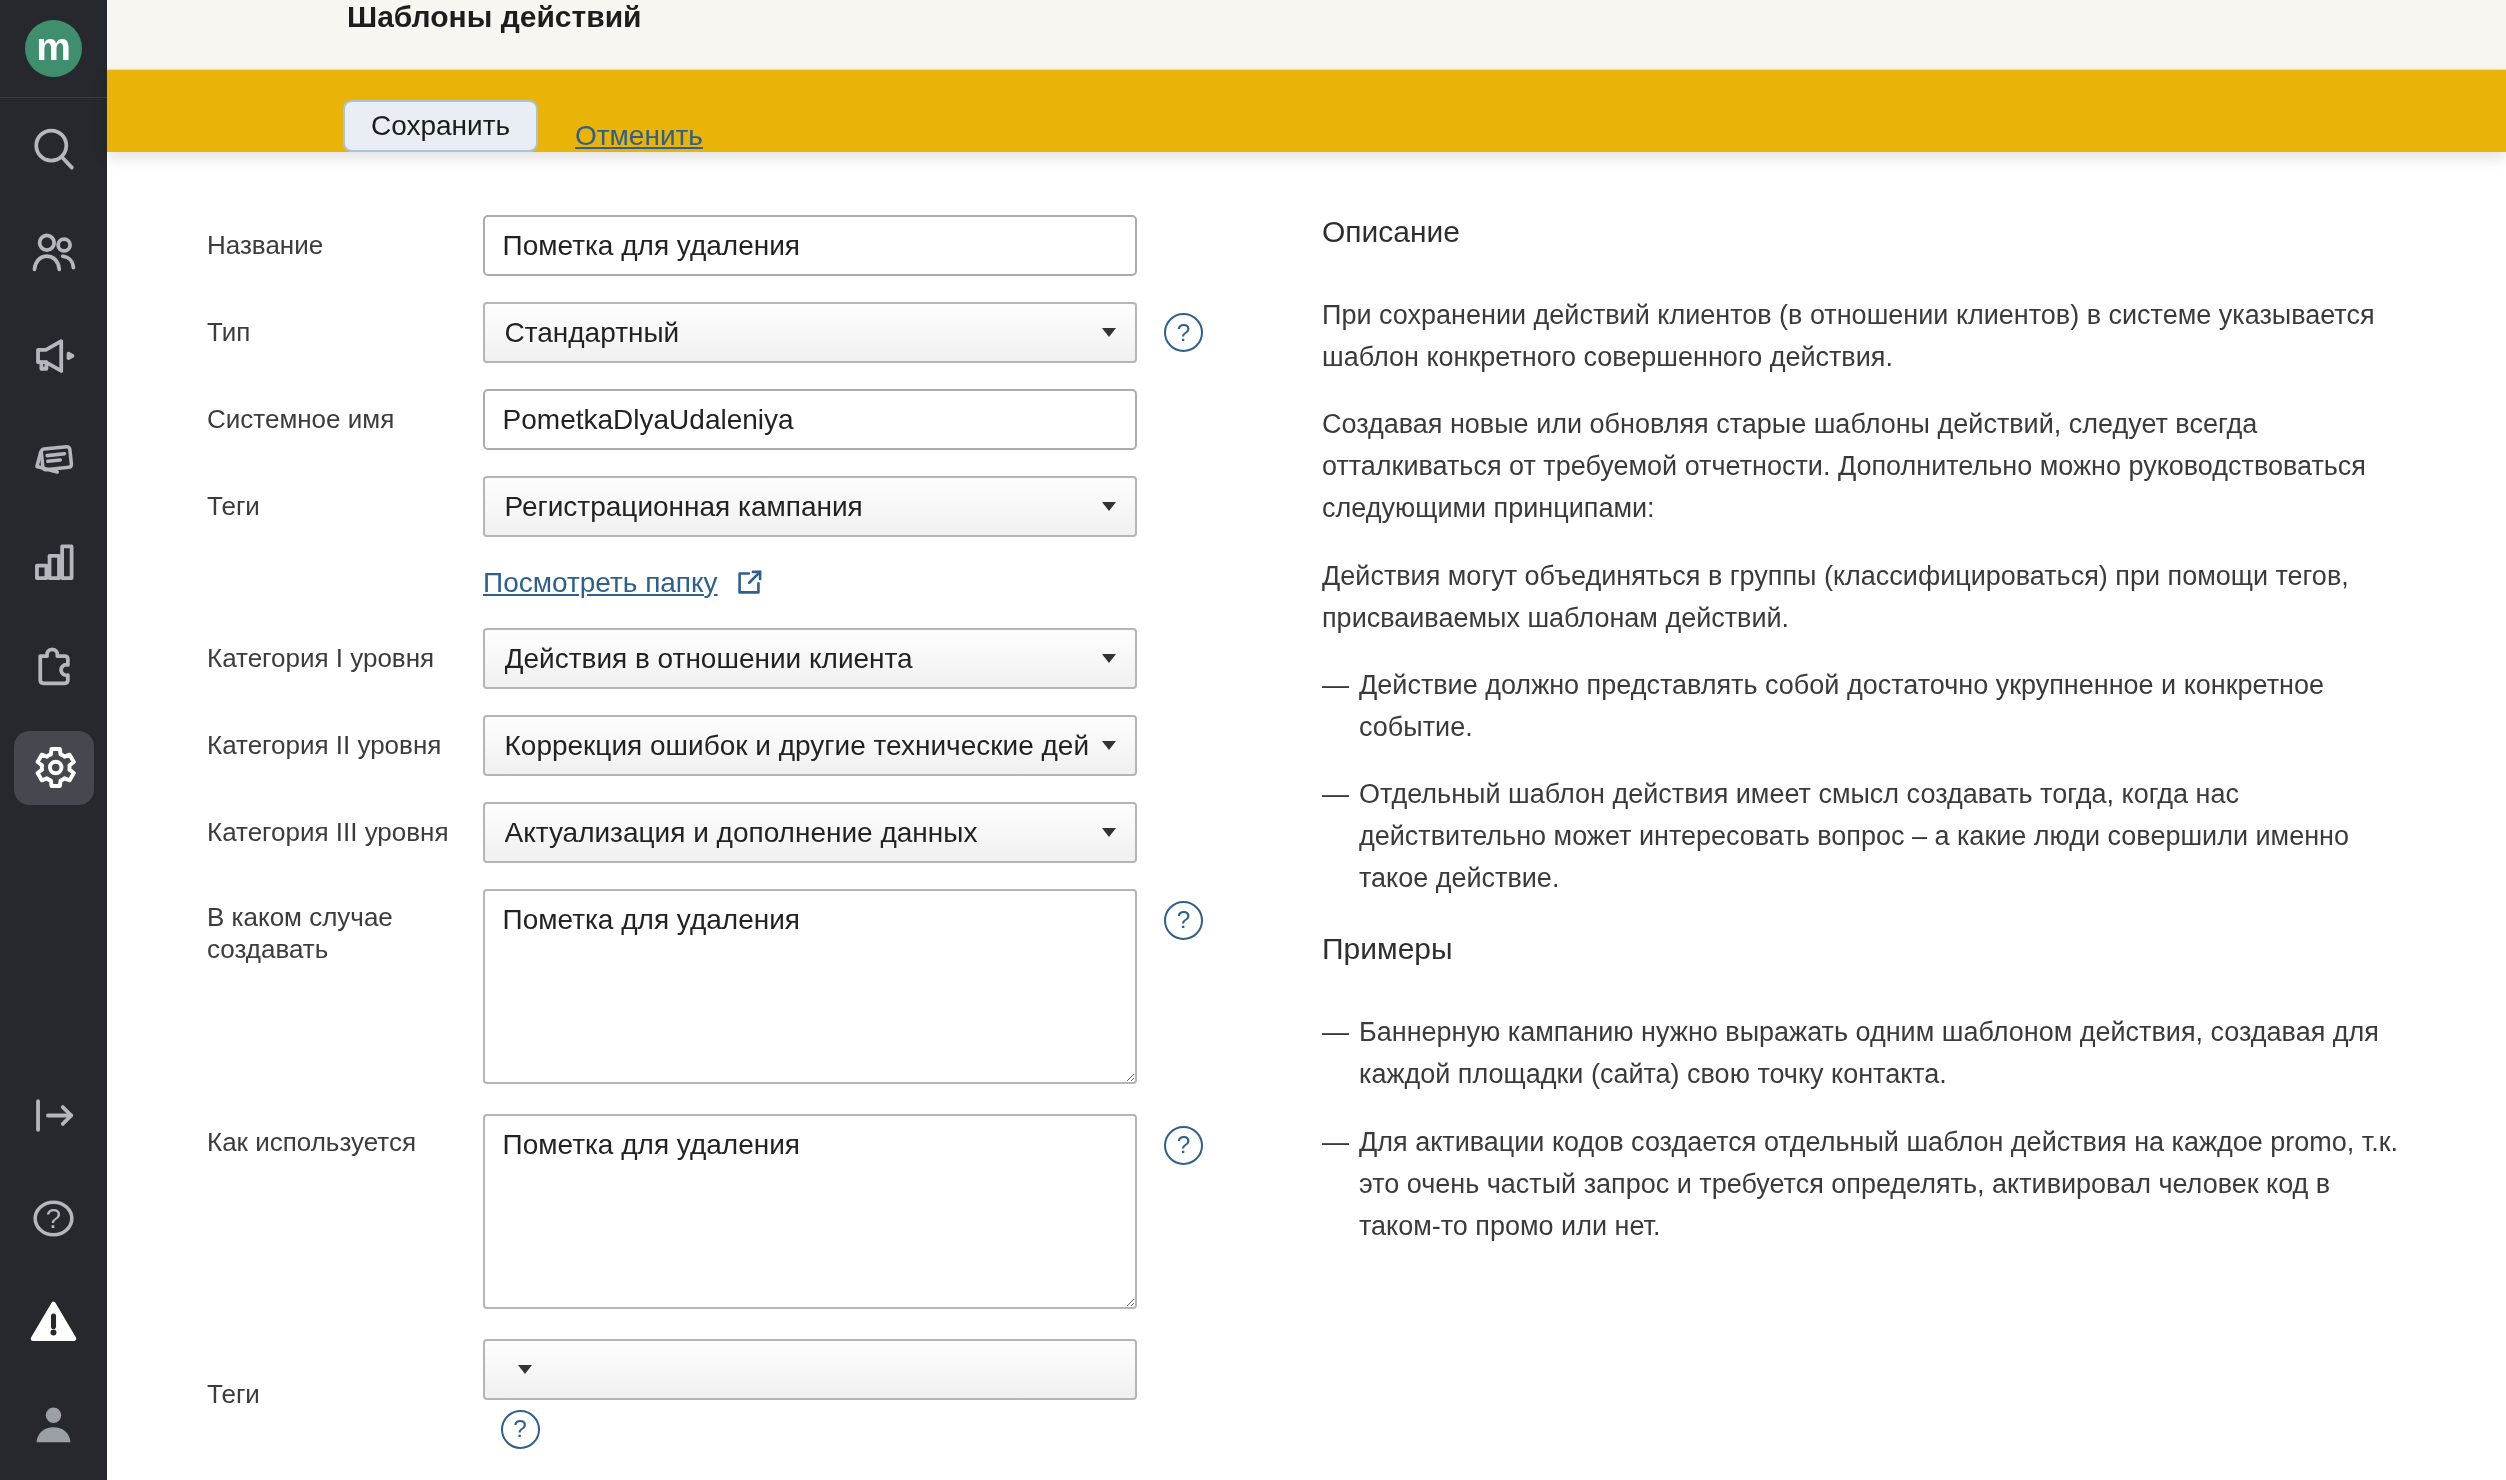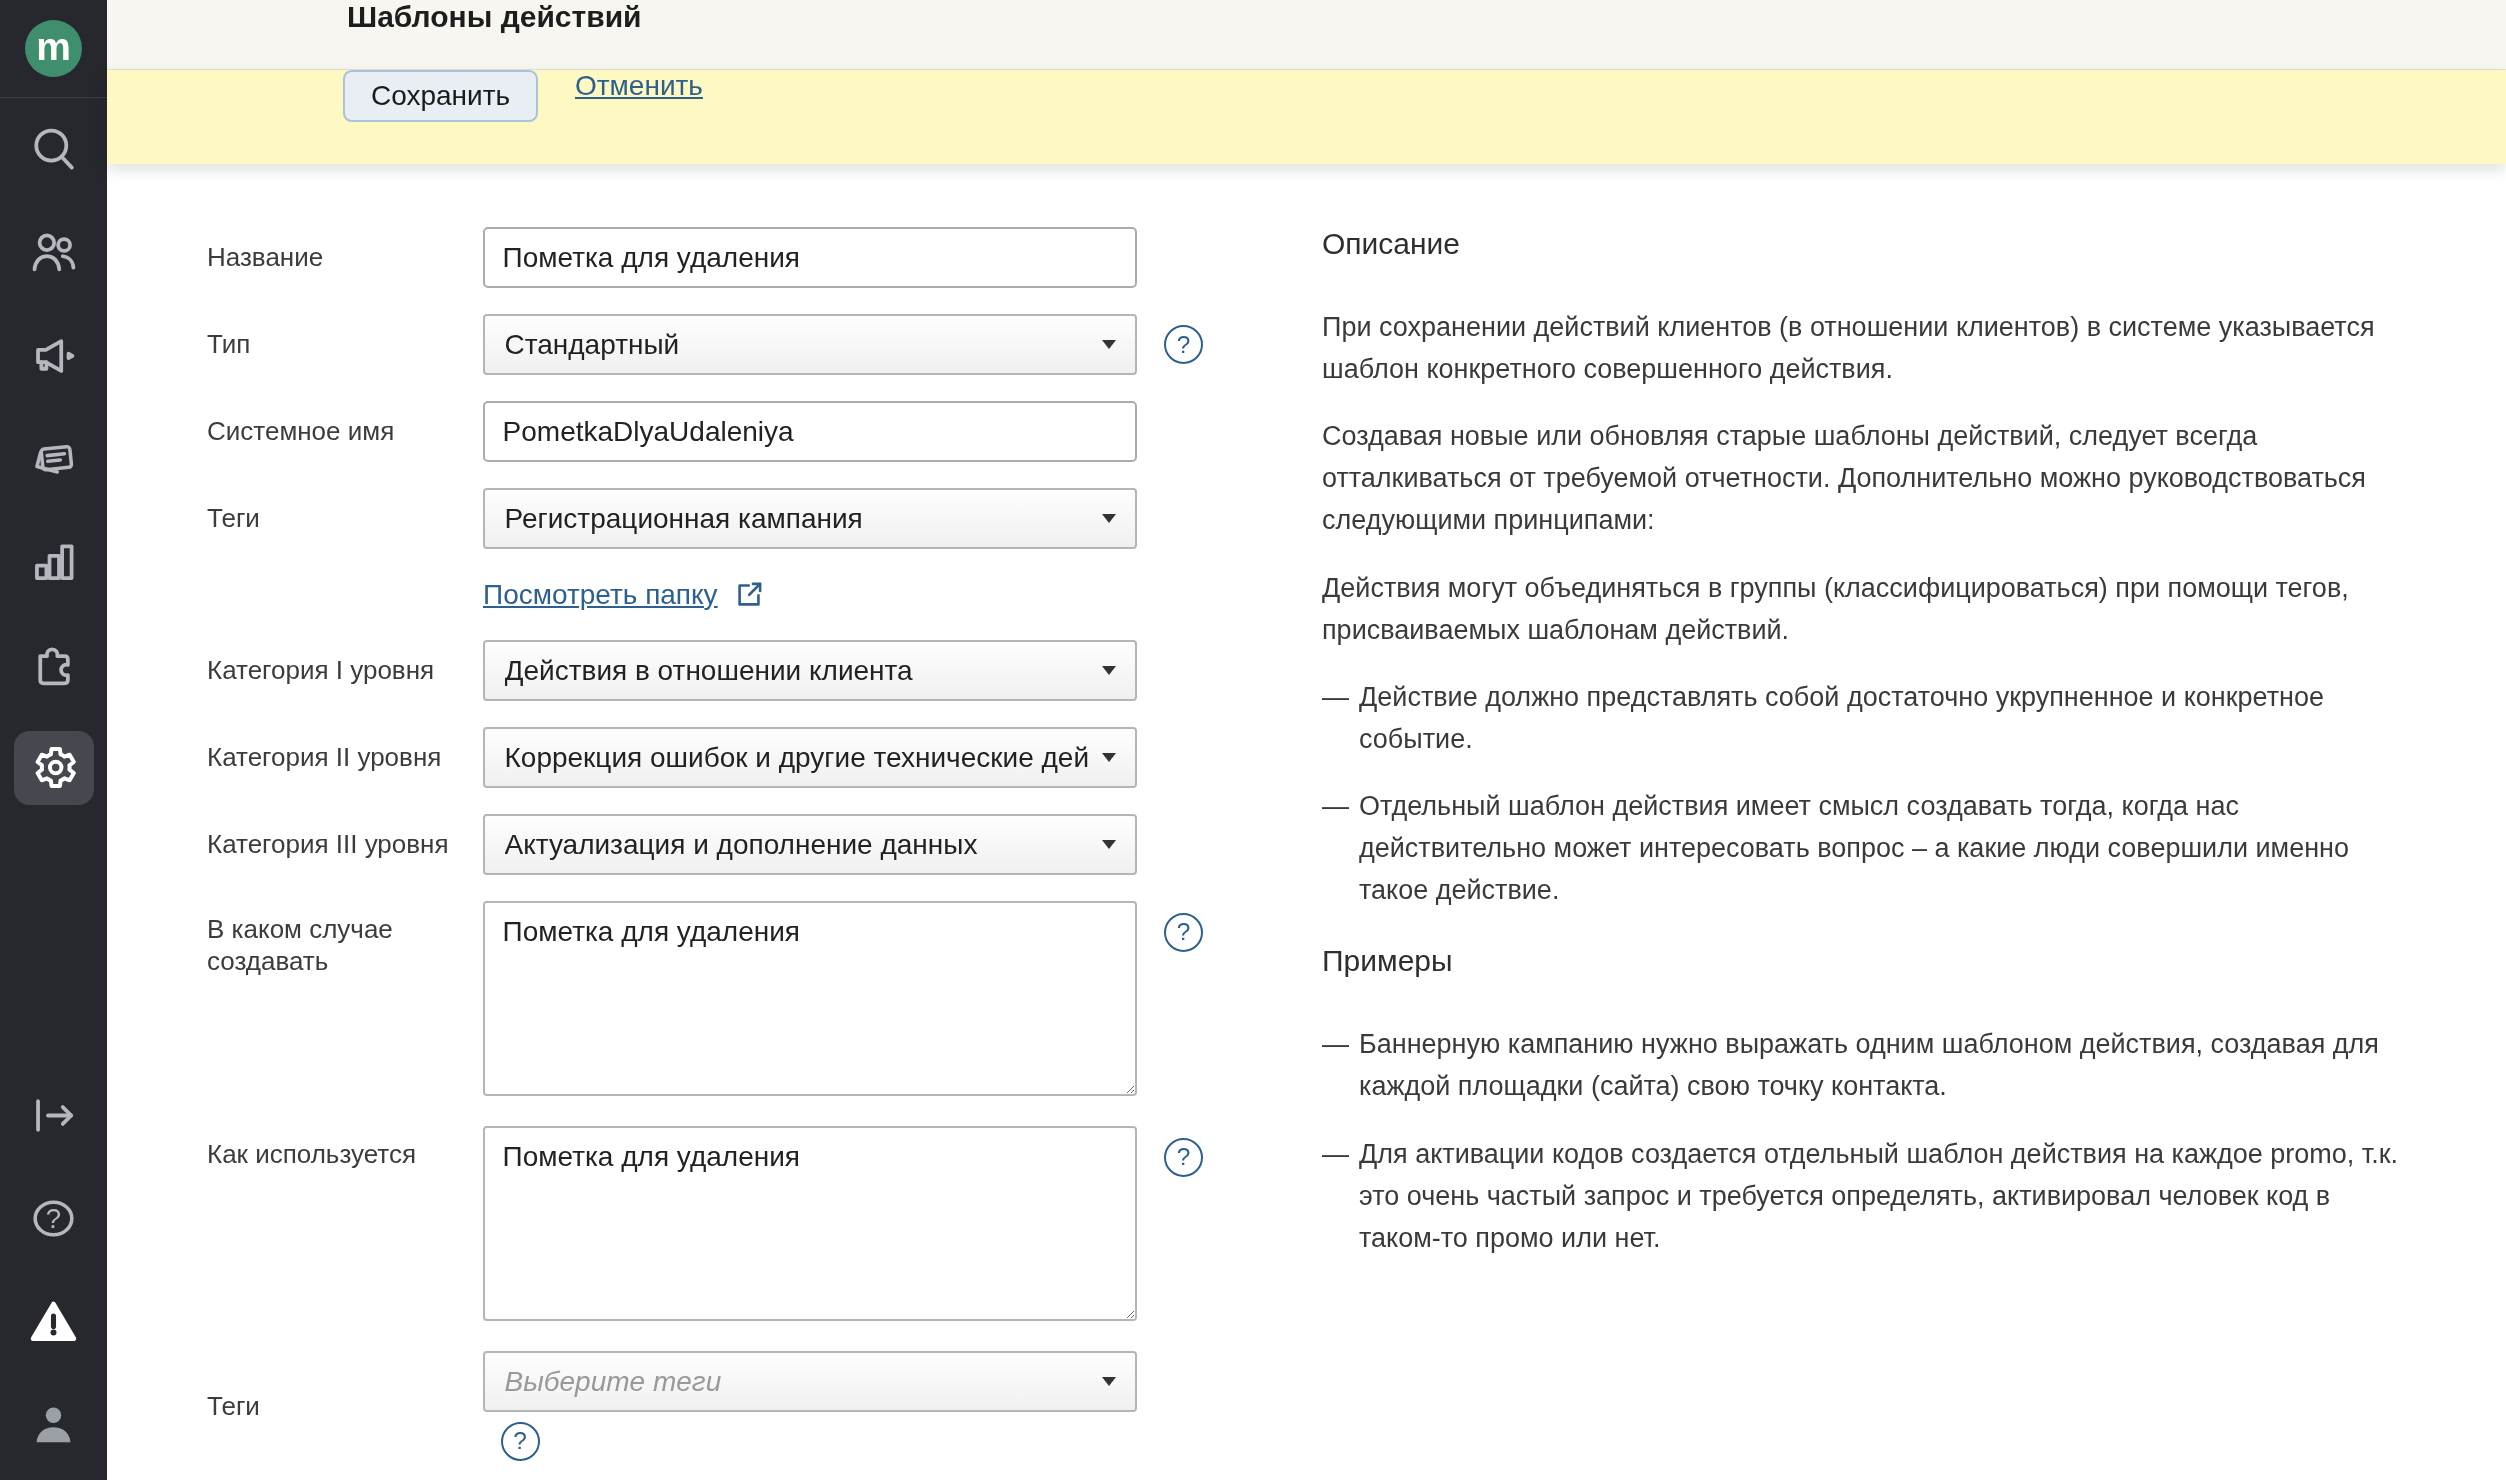--- a/index.html
+++ b/index.html
@@ -15,21 +15,21 @@
   .nav-bottom { margin-top:auto; padding-bottom:3.9px; }
   .nav-item { height:103px; display:flex; align-items:center; justify-content:center; color:#b4b8be; cursor:pointer; }
   .nav-item svg { width:53px; height:53px; }
   .nav-item.active .icon-chip { background:#45484e; border-radius:15.6px; width:80px; height:74px; display:flex; align-items:center; justify-content:center; color:#fff; }
   .icon-chip { display:flex; align-items:center; justify-content:center; }
 
   
   .main { flex:1; display:flex; flex-direction:column; min-width:0; }
   .topbar { height:70px; background:#f7f6f0; border-bottom:1px solid #e3e2da; display:flex; padding-left:240px; flex-shrink:0; }
   .page-title { font-size:30px; font-weight:bold; color:#1d1d1d; }
-  .actionbar { height:94px; background:#fef9c3; display:flex; align-items:flex-start; padding-left:236px; box-shadow:0 5.9px 13.7px rgba(0,0,0,0.12); position:relative; z-index:2; flex-shrink:0; }
+  .actionbar { height:82px; background:#eab308; display:flex; align-items:flex-end; padding-left:236px; box-shadow:0 5.9px 13.7px rgba(0,0,0,0.12); position:relative; z-index:2; flex-shrink:0; }
   .save-btn { width:195px; height:52px; border-radius:8.8px; background:#e9edf4; border:2px solid #a9c3da; font-size:28px; color:#1b1b1b; font-family:inherit; cursor:pointer; }
   .cancel-link { margin-left:37px; font-size:28px; color:#2d608f; text-decoration:underline; cursor:pointer; }
 
   .content { flex:1; background:#fff; display:flex; padding:63px 0 0 100px; position:relative; z-index:1; }
 
   
   .form-grid { display:grid; grid-template-columns:276px 654px 117px; grid-row-gap:26px; align-content:start; width:1047px; flex-shrink:0; }
   .f-label { font-size:26px; color:#3c3c3c; display:flex; align-items:center; line-height:1.25; }
   .f-label.top { align-items:flex-start; padding-top:11.7px; }
   .f-control {}
@@ -269,21 +269,20 @@
         <div class="f-control">
           <textarea class="textarea" style="">Пометка для удаления</textarea>
         </div>
         <div class="f-help" style="align-items:flex-start; padding-top:11.7px;">
           <span class="help-circle">?</span>
         </div>
 
         <div class="f-label" style="align-items:center;">Теги</div>
         <div class="f-control tags-cell">
           <div class="select-box">
-            <span class="select-value placeholder">Выберите теги</span>
             <span class="select-arrow"></span>
           </div>
           <div class="tags-help">
             <span class="help-circle">?</span>
           </div>
         </div>
         <div class="f-help"></div>
 
       </div>
 

